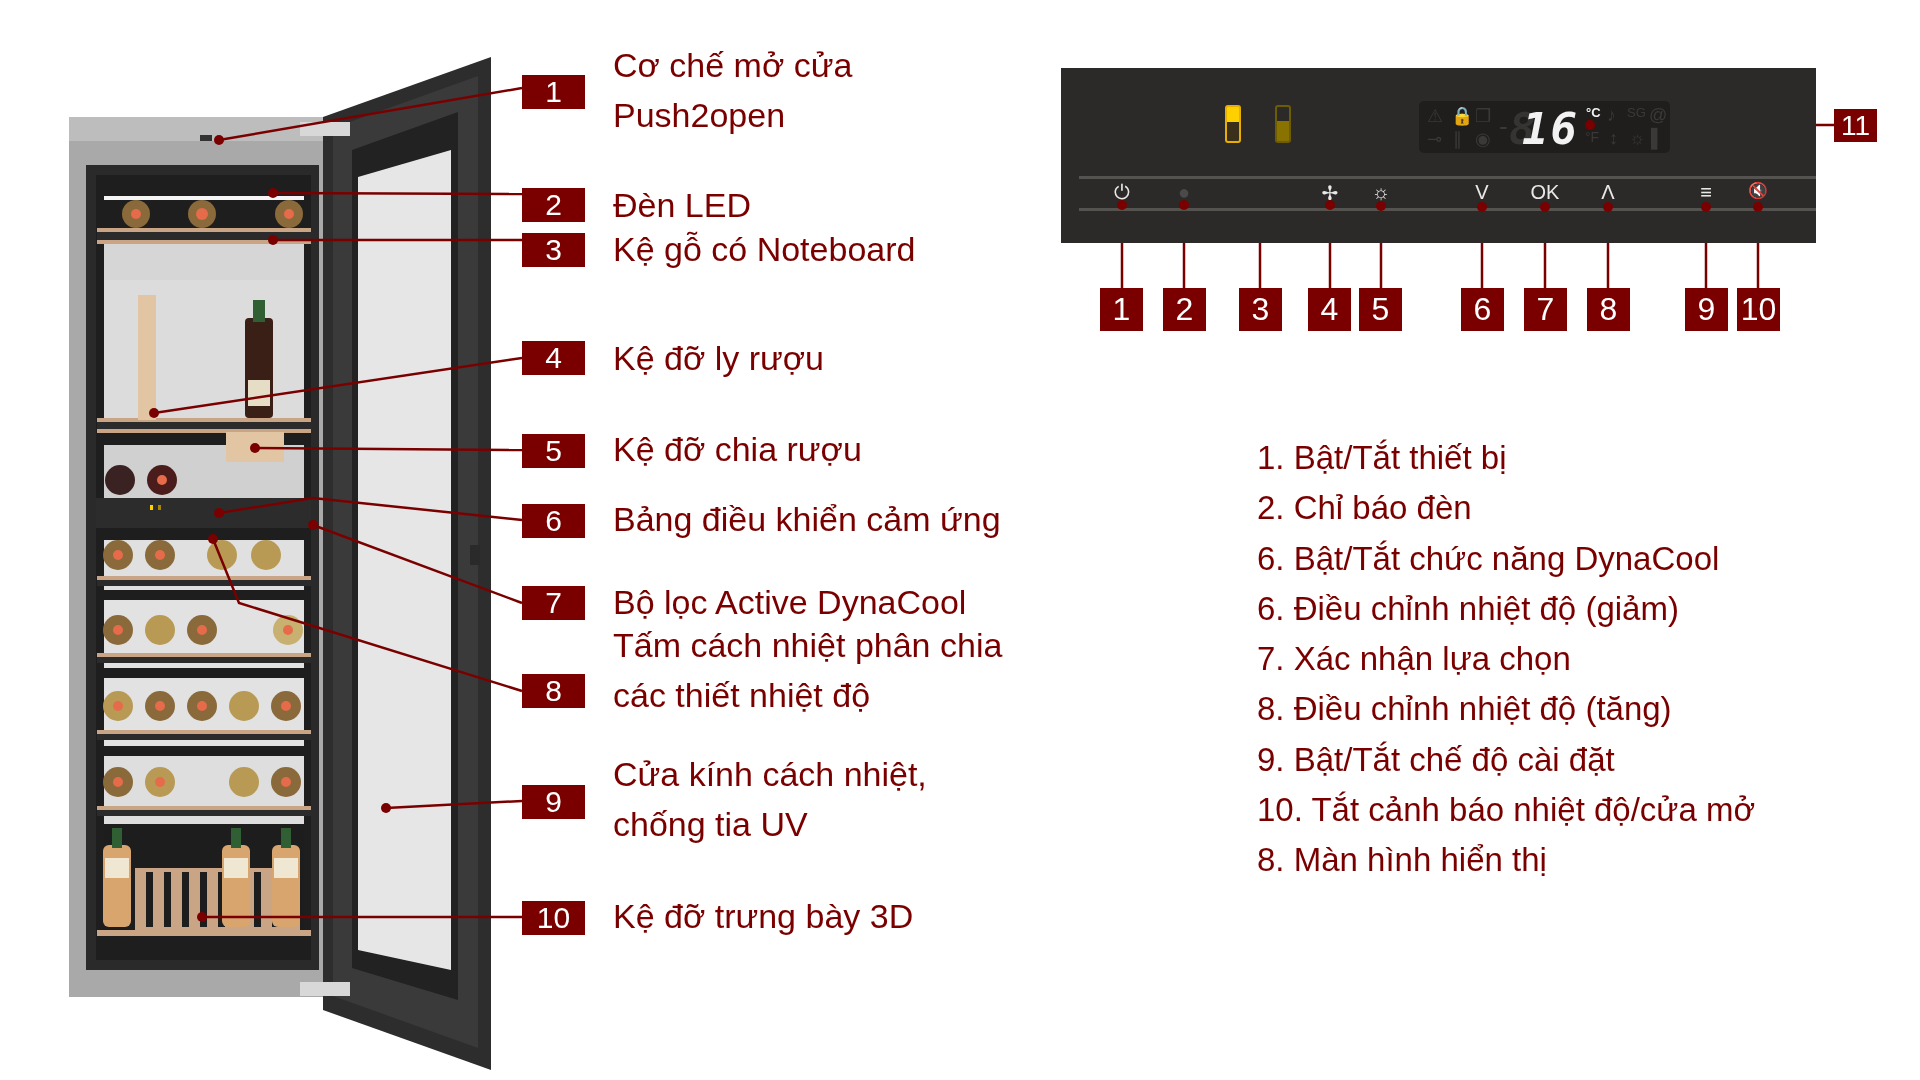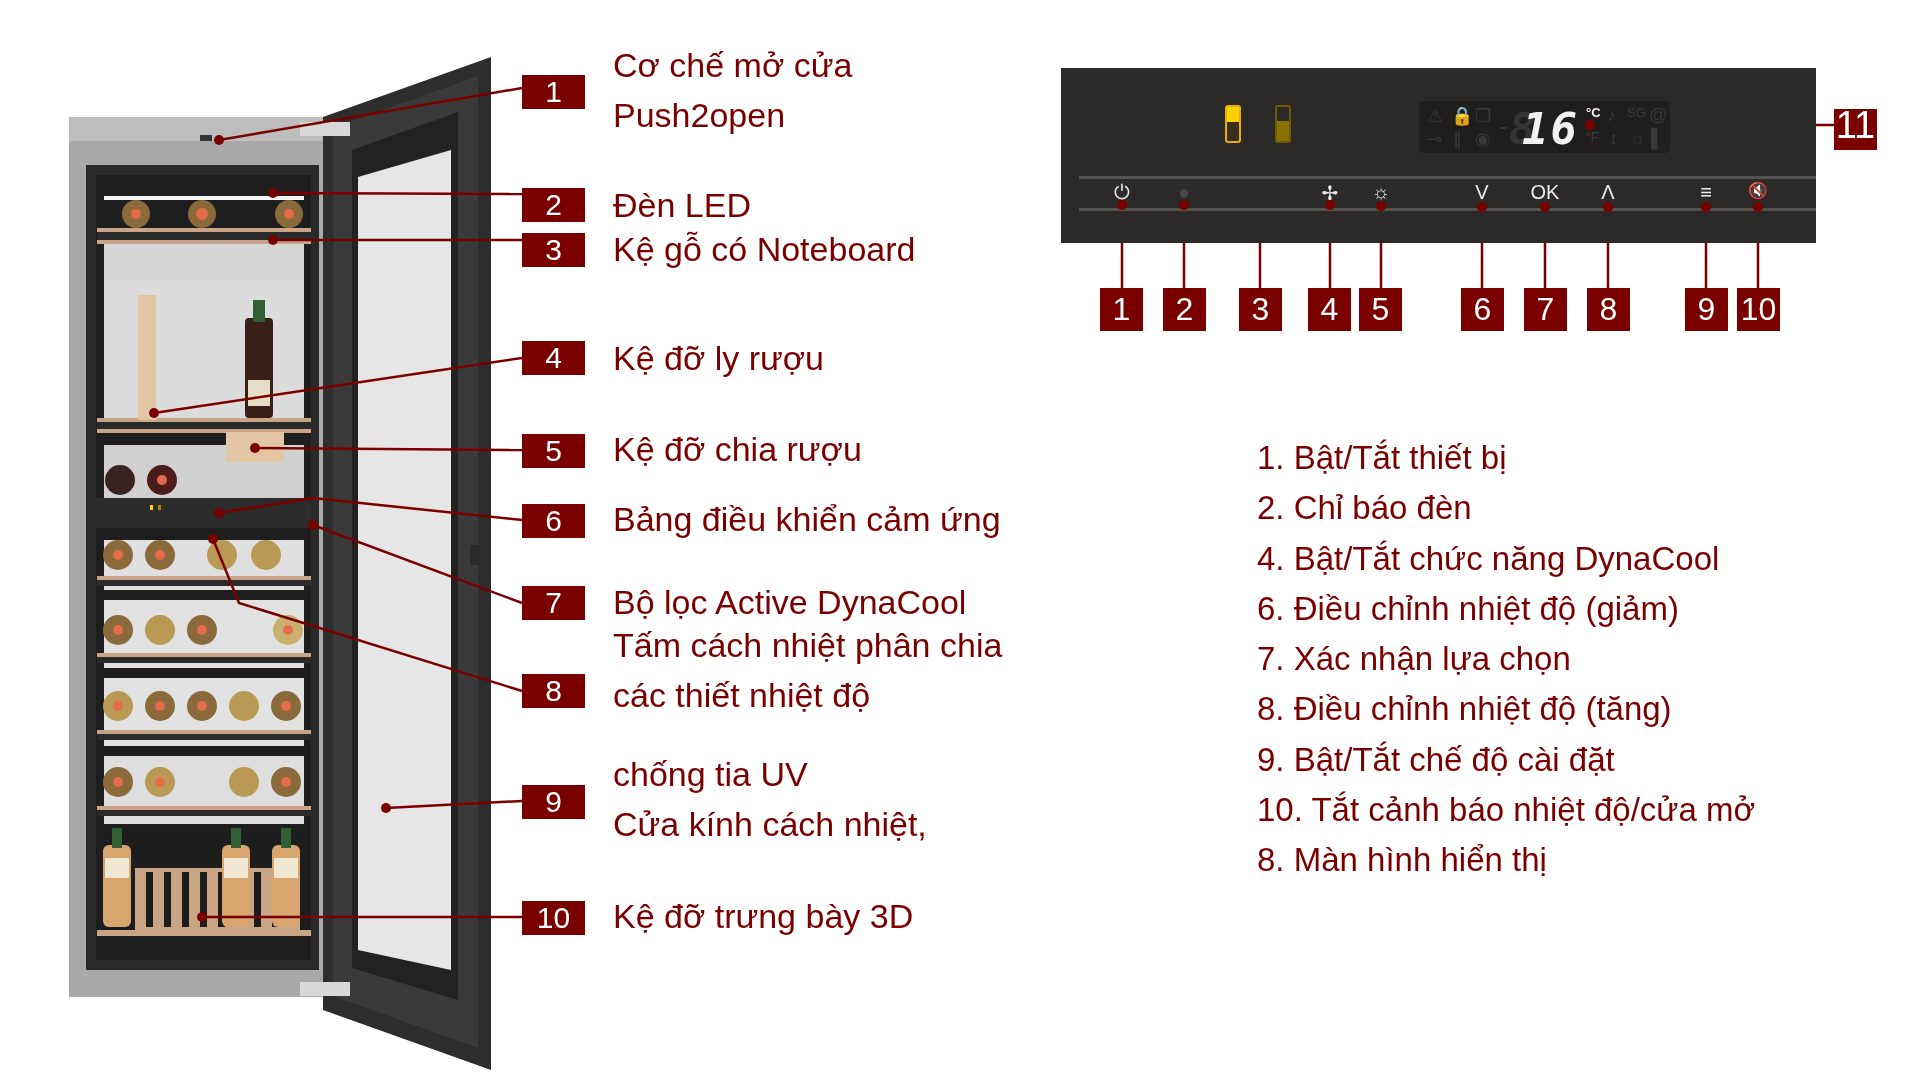--- a/index.html
+++ b/index.html
@@ -220,22 +220,22 @@
 <div class="label" style="top:577px">Bộ lọc Active DynaCool</div>
 
 <div class="badge lbadge" style="top:674px">8</div>
 <div class="label" style="top:620px">
   <div>Tấm cách nhiệt phân chia</div>
   <div>các thiết nhiệt độ</div>
 </div>
 
 <div class="badge lbadge" style="top:785px">9</div>
 <div class="label" style="top:749px">
+  <div>Cửa kính cách nhiệt,</div>
   <div>chống tia UV</div>
-  <div>Cửa kính cách nhiệt,</div>
 </div>
 
 <div class="badge lbadge" style="top:901px">10</div>
 <div class="label" style="top:891px">Kệ đỡ trưng bày 3D</div>
 
 <div class="panel">
   <div class="zone zone-1"></div>
   <div class="zone zone-2"></div>
 
   <div class="lcd">
@@ -290,25 +290,25 @@
 <div class="badge pbadge" style="left:1100px">1</div>
 <div class="badge pbadge" style="left:1163px">2</div>
 <div class="badge pbadge" style="left:1239px">3</div>
 <div class="badge pbadge" style="left:1308px">4</div>
 <div class="badge pbadge" style="left:1359px">5</div>
 <div class="badge pbadge" style="left:1461px">6</div>
 <div class="badge pbadge" style="left:1524px">7</div>
 <div class="badge pbadge" style="left:1587px">8</div>
 <div class="badge pbadge" style="left:1685px">9</div>
 <div class="badge pbadge" style="left:1737px">10</div>
-<div class="badge" style="left:1834px;top:109px;width:43px;height:41px;line-height:33px;font-size:38px">11</div>
+<div class="badge" style="left:1834px;top:109px;width:43px;height:33px;line-height:33px;font-size:28px">11</div>
 
 <ul class="list">
   <li>1. Bật/Tắt thiết bị</li>
   <li>2. Chỉ báo đèn</li>
-  <li>4. Bật/Tắt chức năng DynaCool</li>
+  <li>6. Bật/Tắt chức năng DynaCool</li>
   <li>6. Điều chỉnh nhiệt độ (giảm)</li>
   <li>7. Xác nhận lựa chọn</li>
   <li>8. Điều chỉnh nhiệt độ (tăng)</li>
   <li>9. Bật/Tắt chế độ cài đặt</li>
   <li>10. Tắt cảnh báo nhiệt độ/cửa mở</li>
   <li>8. Màn hình hiển thị</li>
 </ul>
 
 </body></html>

